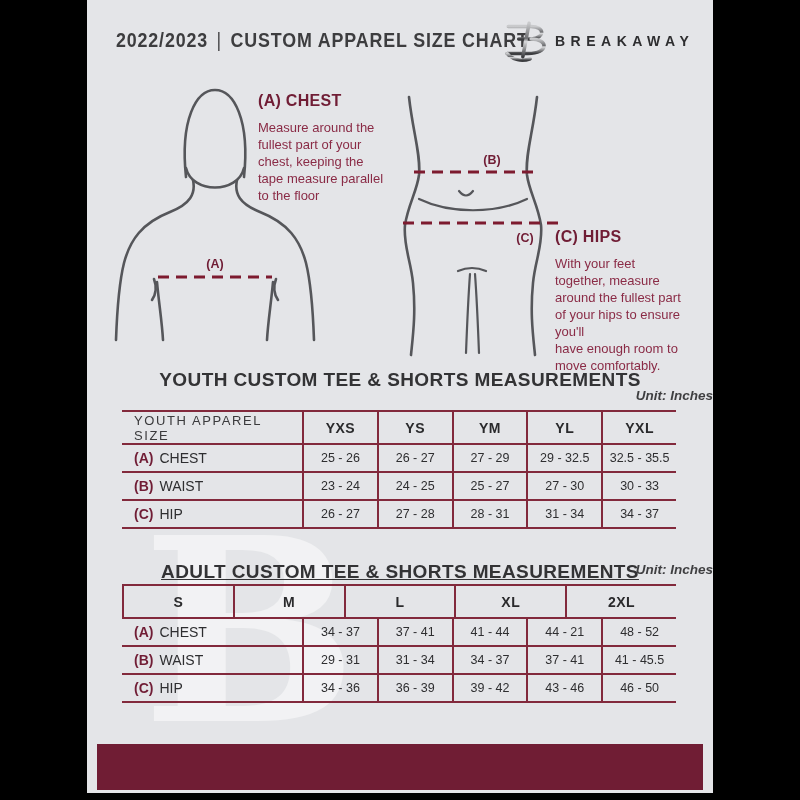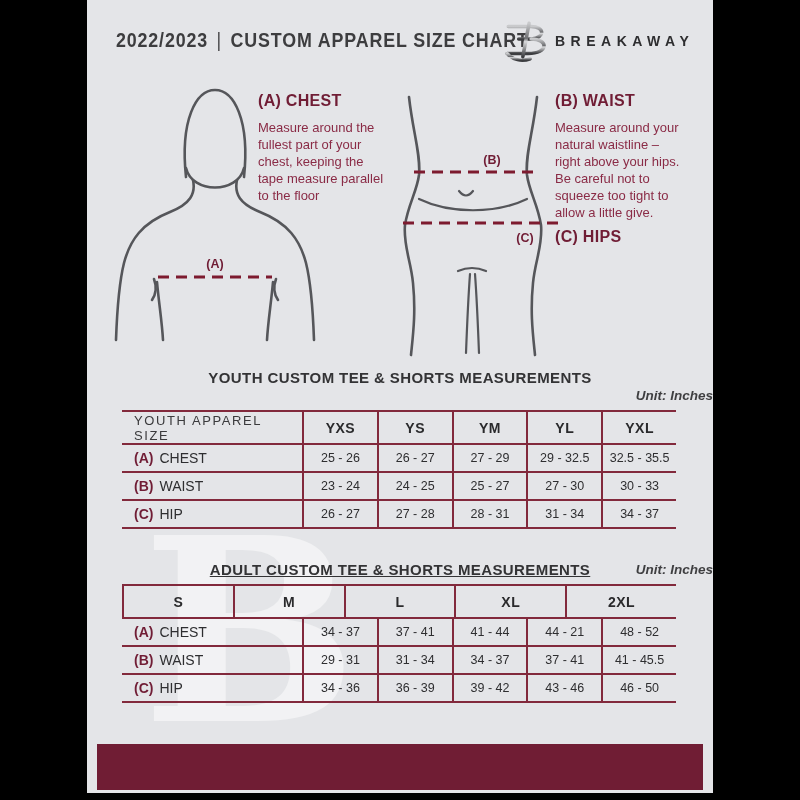--- a/index.html
+++ b/index.html
@@ -48,21 +48,21 @@
   .mb-chest{left:171px;top:84px;width:150px;}
   .mb-waist{left:468px;top:84px;width:160px;}
   .mb-hips{left:468px;top:220px;width:160px;}
   
   .figA{position:absolute;left:23px;top:80px;}
   .figB{position:absolute;left:301px;top:93px;}
   svg text{font-family:"Liberation Sans",sans-serif;}
   
   .sec-title{
     position:absolute;left:0;width:626px;text-align:center;
-    font-size:15px;font-weight:bold;color:#333335;letter-spacing:.4px;
+    font-size:19px;font-weight:bold;color:#333335;letter-spacing:.4px;
   }
   .sec-unit{
     position:absolute;left:0;width:626px;text-align:right;
     font-size:13.5px;font-style:italic;font-weight:bold;color:#3f3f41;
   }
   .t-youth-title{top:369px;} .t-youth-unit{top:388px;}
   .t-adult-title{top:561px;text-decoration:underline;} .t-adult-unit{top:562px;}
   
   .sizetable{
     position:absolute;left:35px;width:554px;
@@ -160,31 +160,29 @@
   </svg>
 
   <div class="mblock mb-chest above">
     <h3>(A) CHEST</h3>
     <p>Measure around the
 fullest part of your
 chest, keeping the
 tape measure parallel
 to the floor</p>
   </div>
-  <div class="mblock mb-waist above">
-    <h3>(B) WAIST</h3>
-    <p>Measure around your
-natural waistline –
-right above your hips.
-Be careful not to
-squeeze too tight to
-allow a little give.</p>
-  </div>
   <div class="mblock mb-hips above">
     <h3>(C) HIPS</h3>
+    <p>With your feet
+together, measure
+around the fullest part
+of your hips to ensure
+you'll
+have enough room to
+move comfortably.</p>
   </div>
 
   <div class="sec-title t-youth-title above">YOUTH CUSTOM TEE &amp; SHORTS MEASUREMENTS</div>
   <div class="sec-unit t-youth-unit above">Unit: Inches</div>
   <div class="sizetable yt above">
       <div class="trow thead">
         <div class="tcell first">YOUTH APPAREL SIZE</div>
         <div class="tcell">YXS</div>
         <div class="tcell">YS</div>
         <div class="tcell">YM</div>

